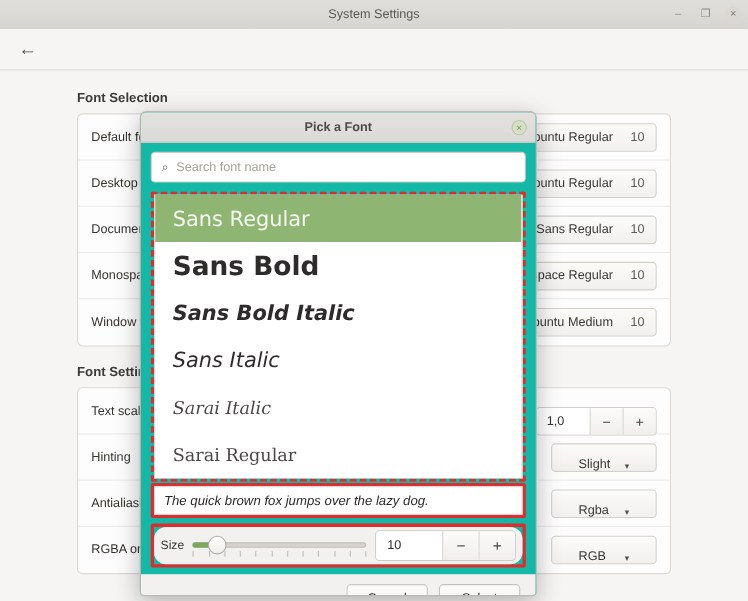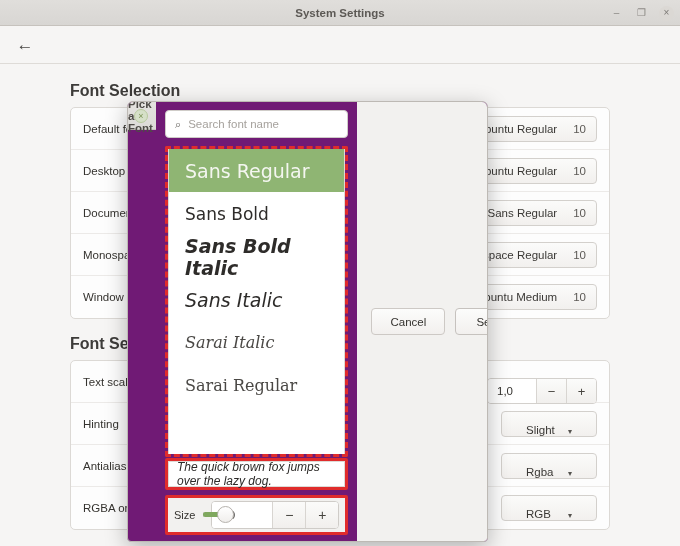--- a/index.html
+++ b/index.html
@@ -17,21 +17,21 @@
   
   .titlebar {
     height: 26px; flex: 0 0 26px;
     background: linear-gradient(#e0dedb, #d8d6d3);
     border-bottom: 1px solid #c6c2bd;
     display: flex; align-items: center;
     position: relative;
   }
   .titlebar-title {
     position: absolute; left: 0; right: 0; text-align: center;
-    font-size: 11.5px; font-weight: bold; color: #5c5955;
+    font-size: 11.5px; font-weight: normal; color: #5c5955;
   }
   .win-ctrls {
     position: absolute; right: 6px; top: 0; height: 26px;
     display: flex; align-items: center; gap: 10px;
   }
   .win-btn {
     width: 15px; height: 15px; border-radius: 50%;
     display: flex; align-items: center; justify-content: center;
     font-size: 10px; color: #8d8a86; line-height: 1;
   }
@@ -47,21 +47,21 @@
     width: 26px; height: 26px; display: flex;
     align-items: center; justify-content: center;
     color: #4a4845; font-size: 17px;
   }
   
   .content {
     flex: 1; padding: 14px 70px 0 70px; overflow: hidden;
     position: relative;
   }
   .section-title {
-    font-size: 16px; font-weight: bold; color: #3d3b39;
+    font-size: 12px; font-weight: bold; color: #3d3b39;
     margin-bottom: 7px; margin-top: 4px;
   }
   .listbox {
     background: #fdfdfd;
     border: 1px solid #dcd9d5;
     border-radius: 5px;
     overflow: hidden;
   }
   .row {
     height: 42px; display: flex; align-items: center;
@@ -102,25 +102,25 @@
     height: 26px; min-width: 96px;
     display: flex; align-items: flex-end; justify-content: space-between;
     padding: 0 24px; font-size: 11.5px; color: #3a3835;
   }
   .caret { font-size: 8px; color: #55534f; }
 
   
   .dialog {
     position: absolute; left: 127px; top: 101px;
     width: 361px; height: 441px;
-    background: #701a75;
+    background: #14b8a6;
     border: 1px solid #bdb9b4;
     border-radius: 6px 6px 4px 4px;
     box-shadow: 0 6px 22px rgba(0,0,0,.28);
-    display: flex; 
+    display: flex; flex-direction: column;
     overflow: hidden;
   }
   .dlg-header {
     height: 28px; flex: 0 0 28px;
     background: linear-gradient(#e4e2df, #dcdad7);
     border-bottom: 1px solid #c9c5c0;
     display: flex; align-items: center; justify-content: center;
     position: relative;
   }
   .dlg-title { font-size: 11.5px; font-weight: bold; color: #4e4b47; }
@@ -151,36 +151,36 @@
   .fontlist {
     background: #fff; flex: 1; overflow: hidden;
     border: 1px solid #dddad6; border-top: none; border-bottom: none;
   }
   .font-item {
     height: 43px; display: flex; align-items: center;
     padding-left: 16px; color: #2e2c2a;
   }
   .font-item.selected { background: #8fb573; color: #f4f6f0; }
   .f-sans-reg   { font-family: "DejaVu Sans", sans-serif; font-size: 19px; }
-  .f-sans-bold  { font-family: "DejaVu Sans", sans-serif; font-size: 17px; font-weight: normal; }
+  .f-sans-bold  { font-family: "DejaVu Sans", sans-serif; font-size: 24px; font-weight: bold; }
   .f-sans-ital  { font-family: "DejaVu Sans", sans-serif; font-size: 19px; font-style: italic; }
   .f-sans-bi    { font-family: "DejaVu Sans", sans-serif; font-size: 19px; font-weight: bold; font-style: italic; }
   .f-serif-reg  { font-family: "DejaVu Serif", serif; font-size: 16px; color: #4a4845; }
   .f-serif-ital { font-family: "DejaVu Serif", serif; font-size: 16px; font-style: italic; color: #4a4845; }
 
   .preview-wrap { margin-top: 1px; flex: 0 0 auto; font-style: italic; }
   .preview-field {
     height: 26px; background: #fff; border: 1px solid #dddad6;
     display: flex; align-items: center; padding: 0 8px;
     font-size: 12px; color: #2c2a28;
   }
   .size-wrap { margin-top: 5px; flex: 0 0 auto; }
   .size-row {
     height: 34px; display: flex; align-items: center;
-    padding: 0 6px; gap: 8px; background: #f2f1ef;
+    padding: 0 6px; gap: 8px; background: #f2f1ef; border-radius: 11px;
   }
   .size-label { font-size: 11px; color: #35332f; }
   .slider {
     flex: 1; height: 20px; position: relative; display: flex; align-items: center;
   }
   .slider-track {
     position: absolute; left: 0; right: 0; top: 7px; height: 5px;
     background: #d6d3cf; border: 1px solid #c3c0bb; border-radius: 3px;
   }
   .slider-fill {

